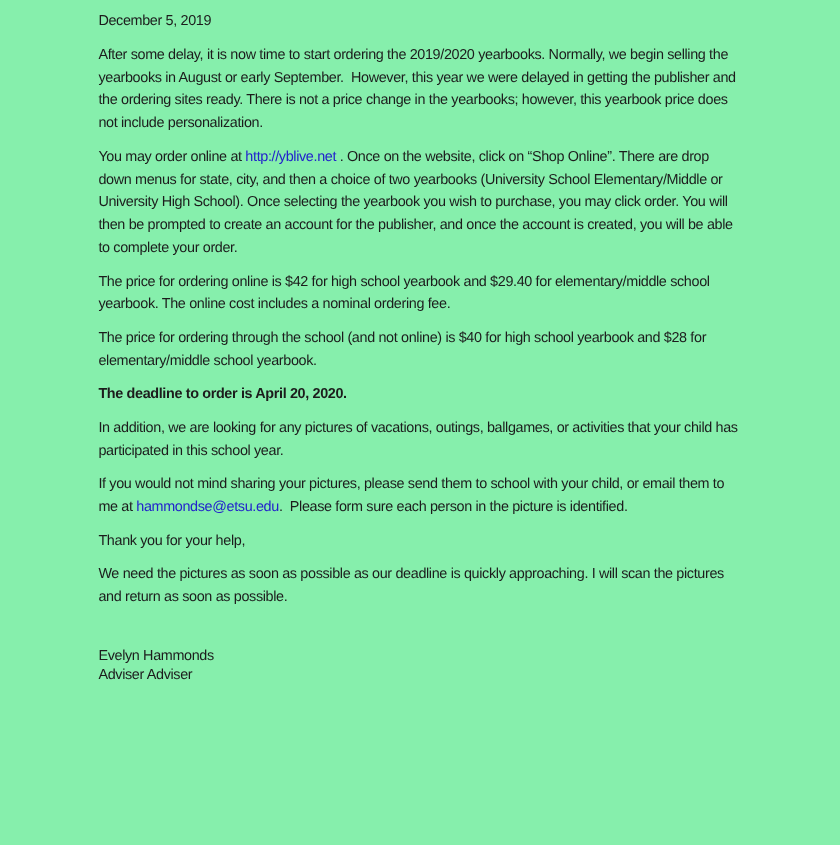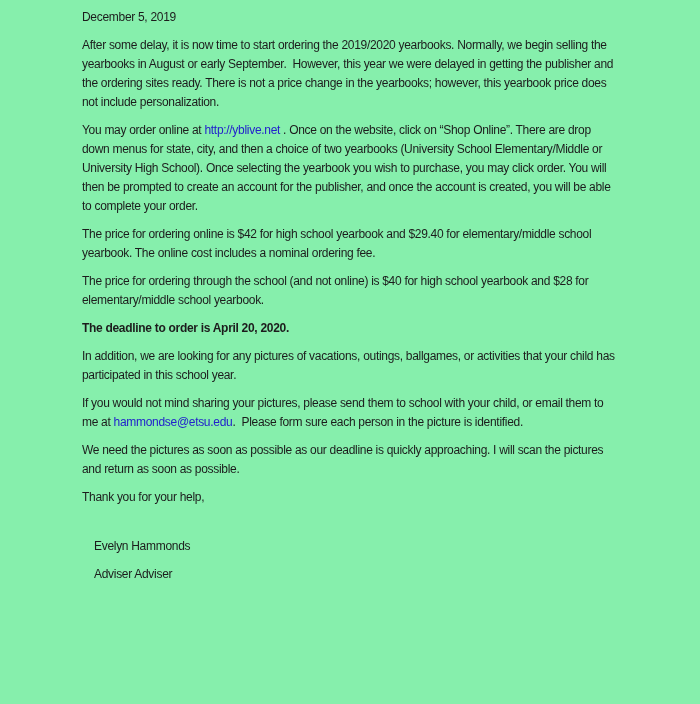--- a/index.html
+++ b/index.html
@@ -28,21 +28,21 @@
     font-weight: bold;
   }
   a.link {
     color: #2222cc;
     cursor: pointer;
   }
   .signature {
     margin-top: 31px;
   }
   .signature p {
-    margin: 12px;
+    margin: 0;
     line-height: 16px;
   }
 </style>
 </head>
 <body>
 
 <div class="page">
 
   <p>December 5, 2019</p>
 
@@ -56,22 +56,22 @@
 
 
   <p>The price for ordering through the school (and not online) is $40 for high school yearbook and $28 for elementary/middle school yearbook.</p>
 
   <p class="deadline">The deadline to order is April 20, 2020.</p>
 
   <p>In addition, we are looking for any pictures of vacations, outings, ballgames, or activities that your child has participated in this school year.</p>
 
   <p><span>If you would not mind sharing your pictures, please send them to school with your child, or email them to me at </span><a class="link">hammondse@etsu.edu</a><span>.  Please form sure each person in the picture is identified.</span></p>
 
+  <p>Thank you for your help,</p>
+
   <p>We need the pictures as soon as possible as our deadline is quickly approaching. I will scan the pictures and return as soon as possible.</p>
-
-  <p>Thank you for your help,</p>
 
   <div class="signature">
     <p>Evelyn Hammonds</p>
     <p>Adviser Adviser</p>
   </div>
 
 </div>
 
 </body></html>

